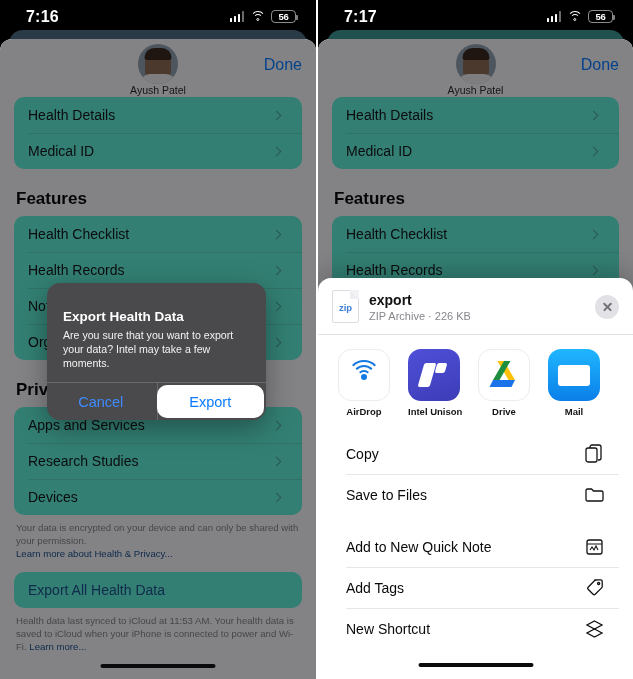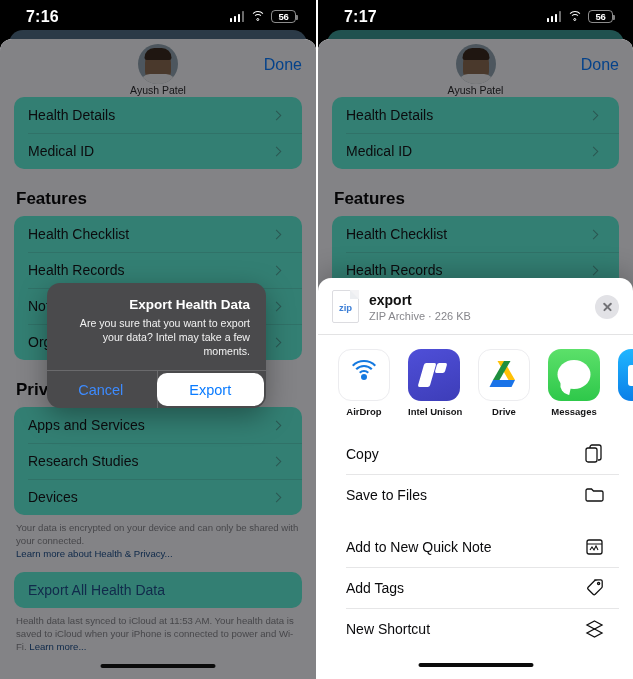--- a/index.html
+++ b/index.html
@@ -77,21 +77,21 @@
   .link { color: #21518c; }
   .row-link { font-size: 14px; color: #21518c; }
 
   
   .alert-scrim { position: absolute; inset: 0; z-index: 30; }
   .alert {
     position: absolute; left: 47px; top: 283px; width: 219px;
     background: #4a4a4c; border-radius: 13px; overflow: hidden;
     box-shadow: 0 8px 28px rgba(0,0,0,.35);
   }
-  .alert-content { padding: 14px 16px 12px; text-align: right; }
+  .alert-content { padding: 14px 16px 12px; text-align: left; margin-top: 12px; }
   .alert-title { font-size: 13.5px; font-weight: 700; color: #fff; margin-bottom: 4px; }
   .alert-msg { font-size: 10.6px; line-height: 14px; color: #f2f2f2; }
   .alert-btns { display: flex; border-top: 1px solid rgba(255,255,255,.18); height: 38px; position: relative; }
   .alert-btn { flex: 1; display: flex; align-items: center; justify-content: center; font-size: 14.5px; color: #3d8bff; }
   .alert-btn + .alert-btn:before { content: ""; position: absolute; top: 0; bottom: 0; left: 50%; width: 1px; background: rgba(255,255,255,.18); }
   .alert-btn.pressed { background: #fff; border-radius: 10px; margin: 2px; color: #0a7bff; }
 
   
   .share {
     position: absolute; left: 0; right: 0; bottom: 0; top: 278px;
@@ -222,21 +222,21 @@
           <div class="row">
             <span class="row-label">Research Studies</span>
             <span class="chev"></span>
           </div>
           <div class="row">
             <span class="row-label">Devices</span>
             <span class="chev"></span>
           </div>
         </div>
         <div class="foot">
-          <span>Your data is encrypted on your device and can only be shared with your connected.</span><br>
+          <span>Your data is encrypted on your device and can only be shared with your permission.</span><br>
           <span class="link">Learn more about Health &amp; Privacy...</span>
         </div>
 
         <div class="group" style="margin-top:12px;margin-bottom:0">
           <div class="row">
             <span class="row-link">Export All Health Data</span>
           </div>
         </div>
         <div class="foot">
           <span>Health data last synced to iCloud at 11:53 AM. Your health data is saved to iCloud when your iPhone is connected to power and Wi-Fi.</span>
@@ -362,26 +362,20 @@
           <div class="appicon ai-drive">
             <svg width="36" height="32" viewBox="0 0 36 32">
               <path d="M18 2 L29 21 L22.5 21 L11.5 2 Z" fill="#ffc107"></path>
               <path d="M18 2 L7 21 L13.5 21 L24.5 2 Z" fill="#1e8e3e"></path>
               <path d="M7 21 L3.5 28 L25.5 28 L29 21 Z" fill="#1a73e8"></path>
             </svg>
           </div>
           <div class="appname">Drive</div>
         </div>
         <div class="app">
-          <div class="appicon ai-msg">
-              <div class="bub"></div>
-            </div>
-          <div class="appname">Messages</div>
-        </div>
-        <div class="app">
           <div class="appicon ai-mail"></div>
           <div class="appname">Mail</div>
         </div>
       </div>
 
       <div class="alist">
         <div class="aitem">
           <span class="aitem-label">Copy</span>
           <span class="aicon">
             <svg width="21" height="21" viewBox="0 0 21 21" fill="none" stroke="#111" stroke-width="1.3">

